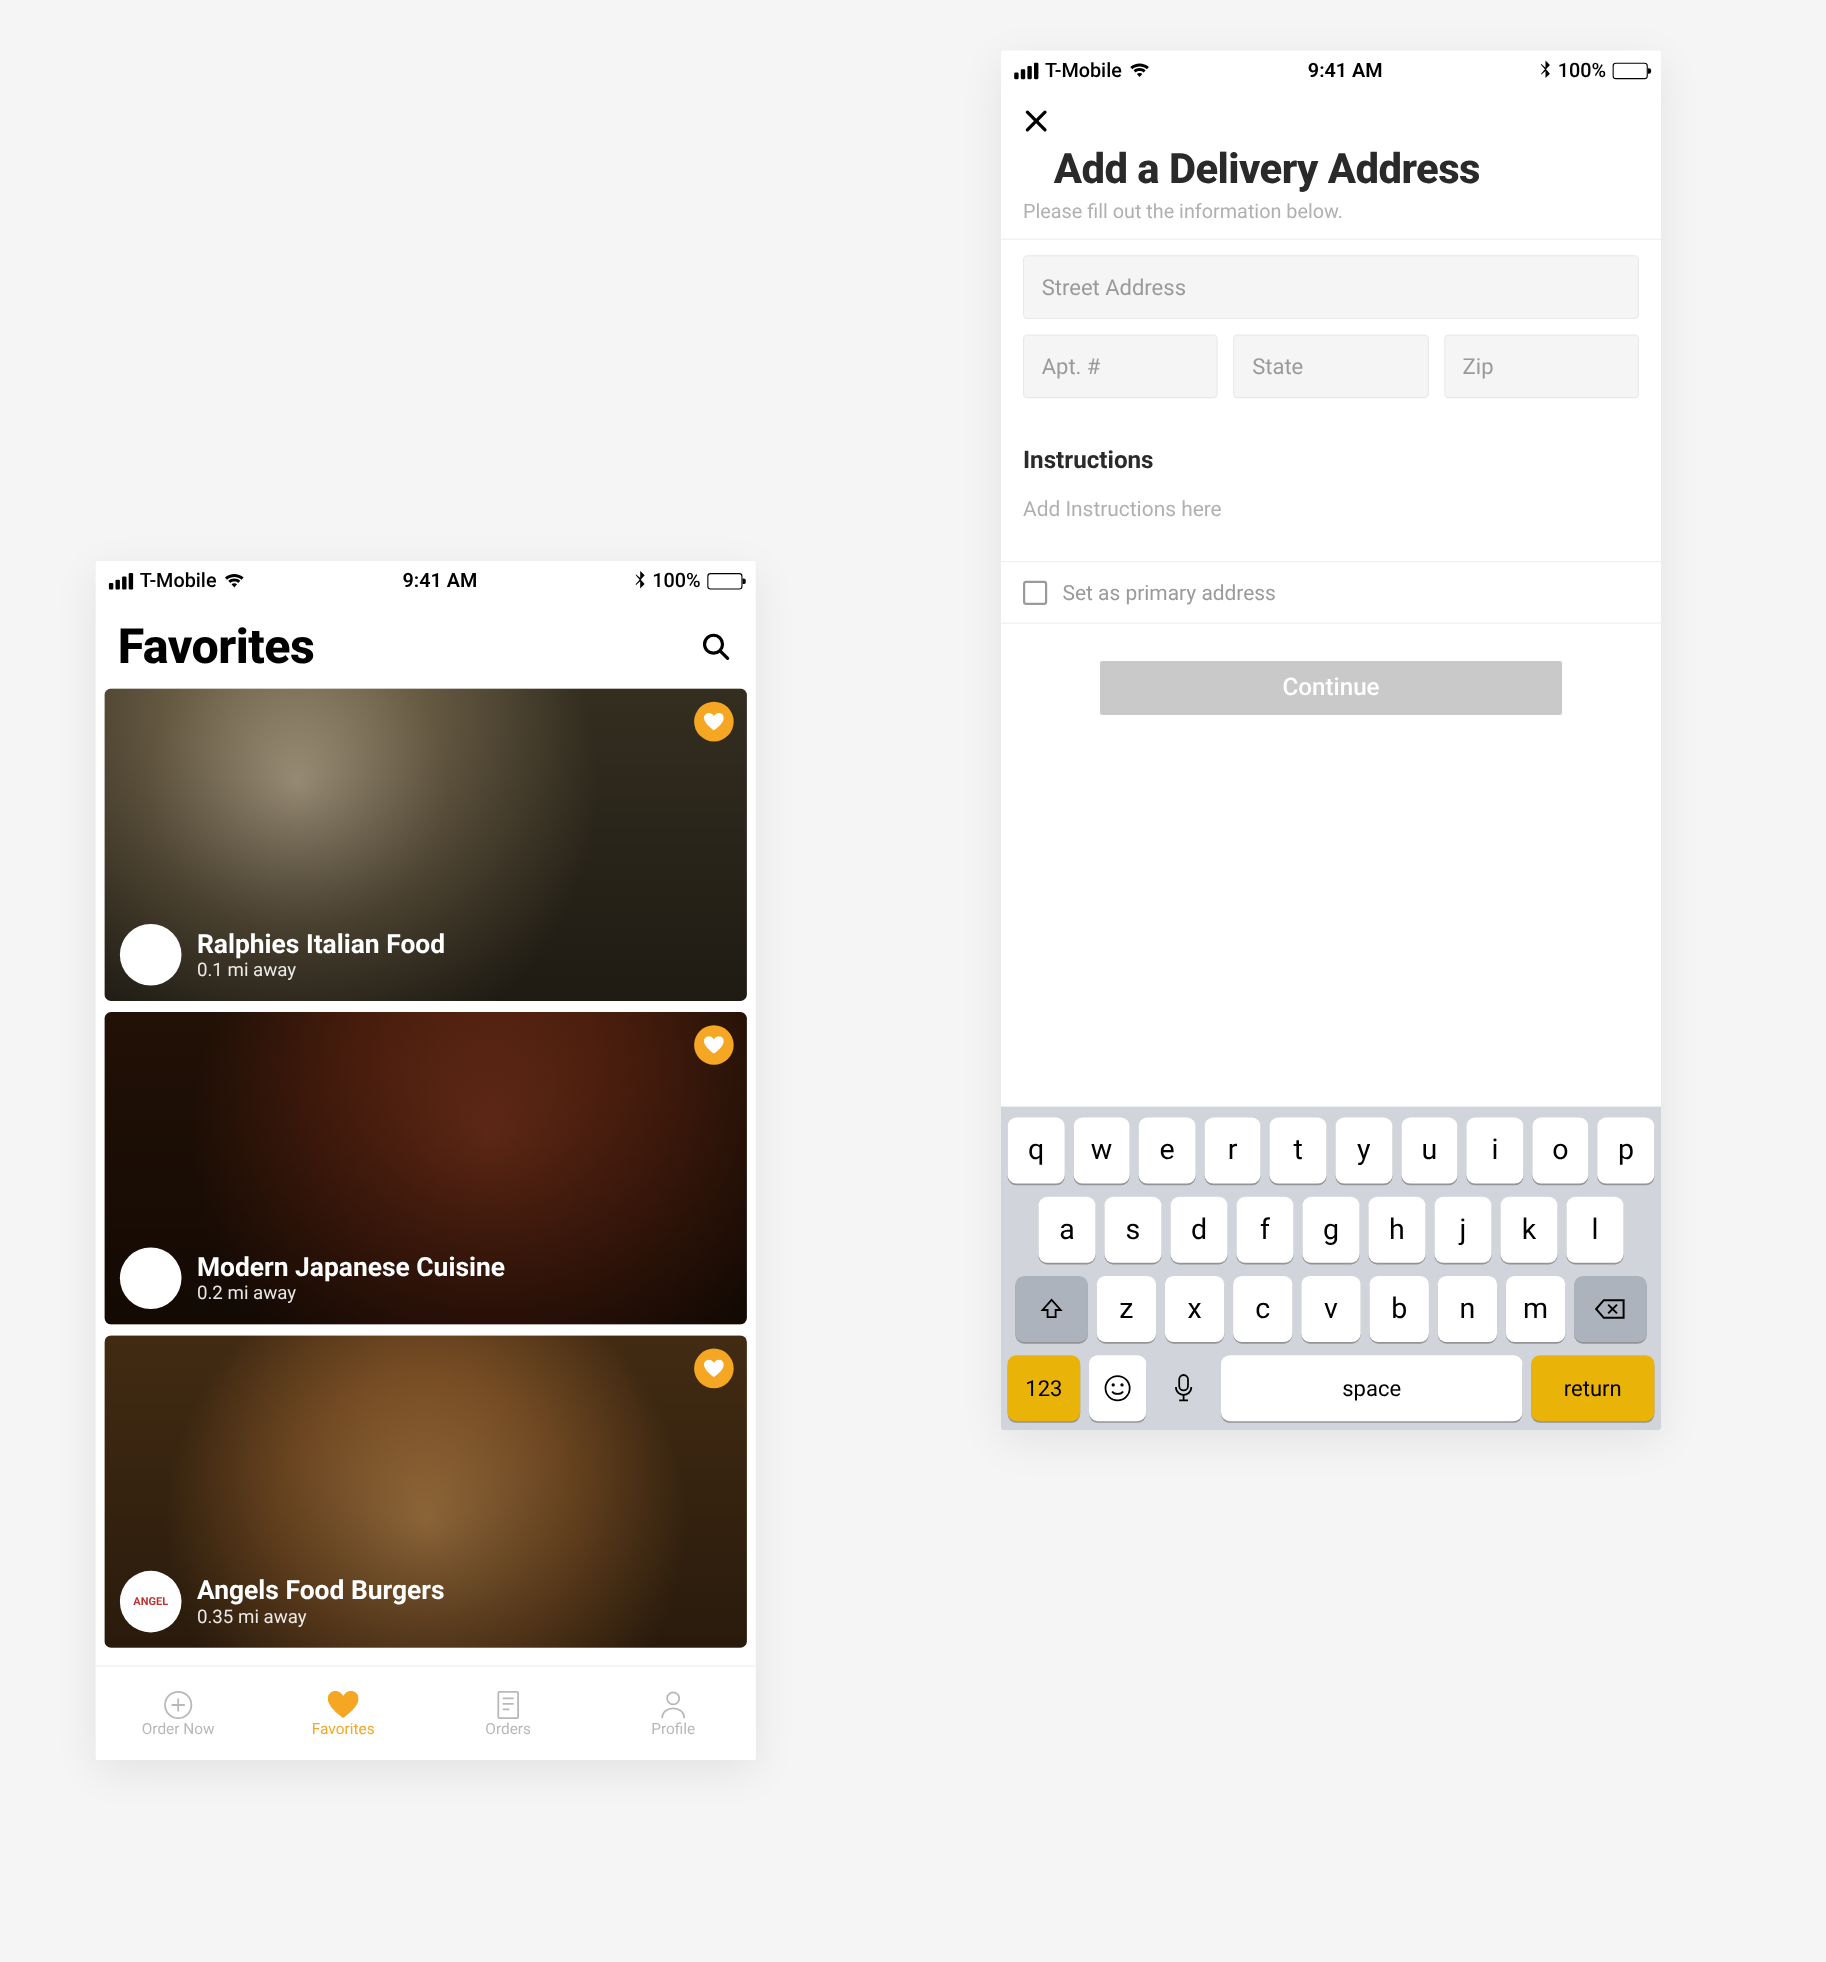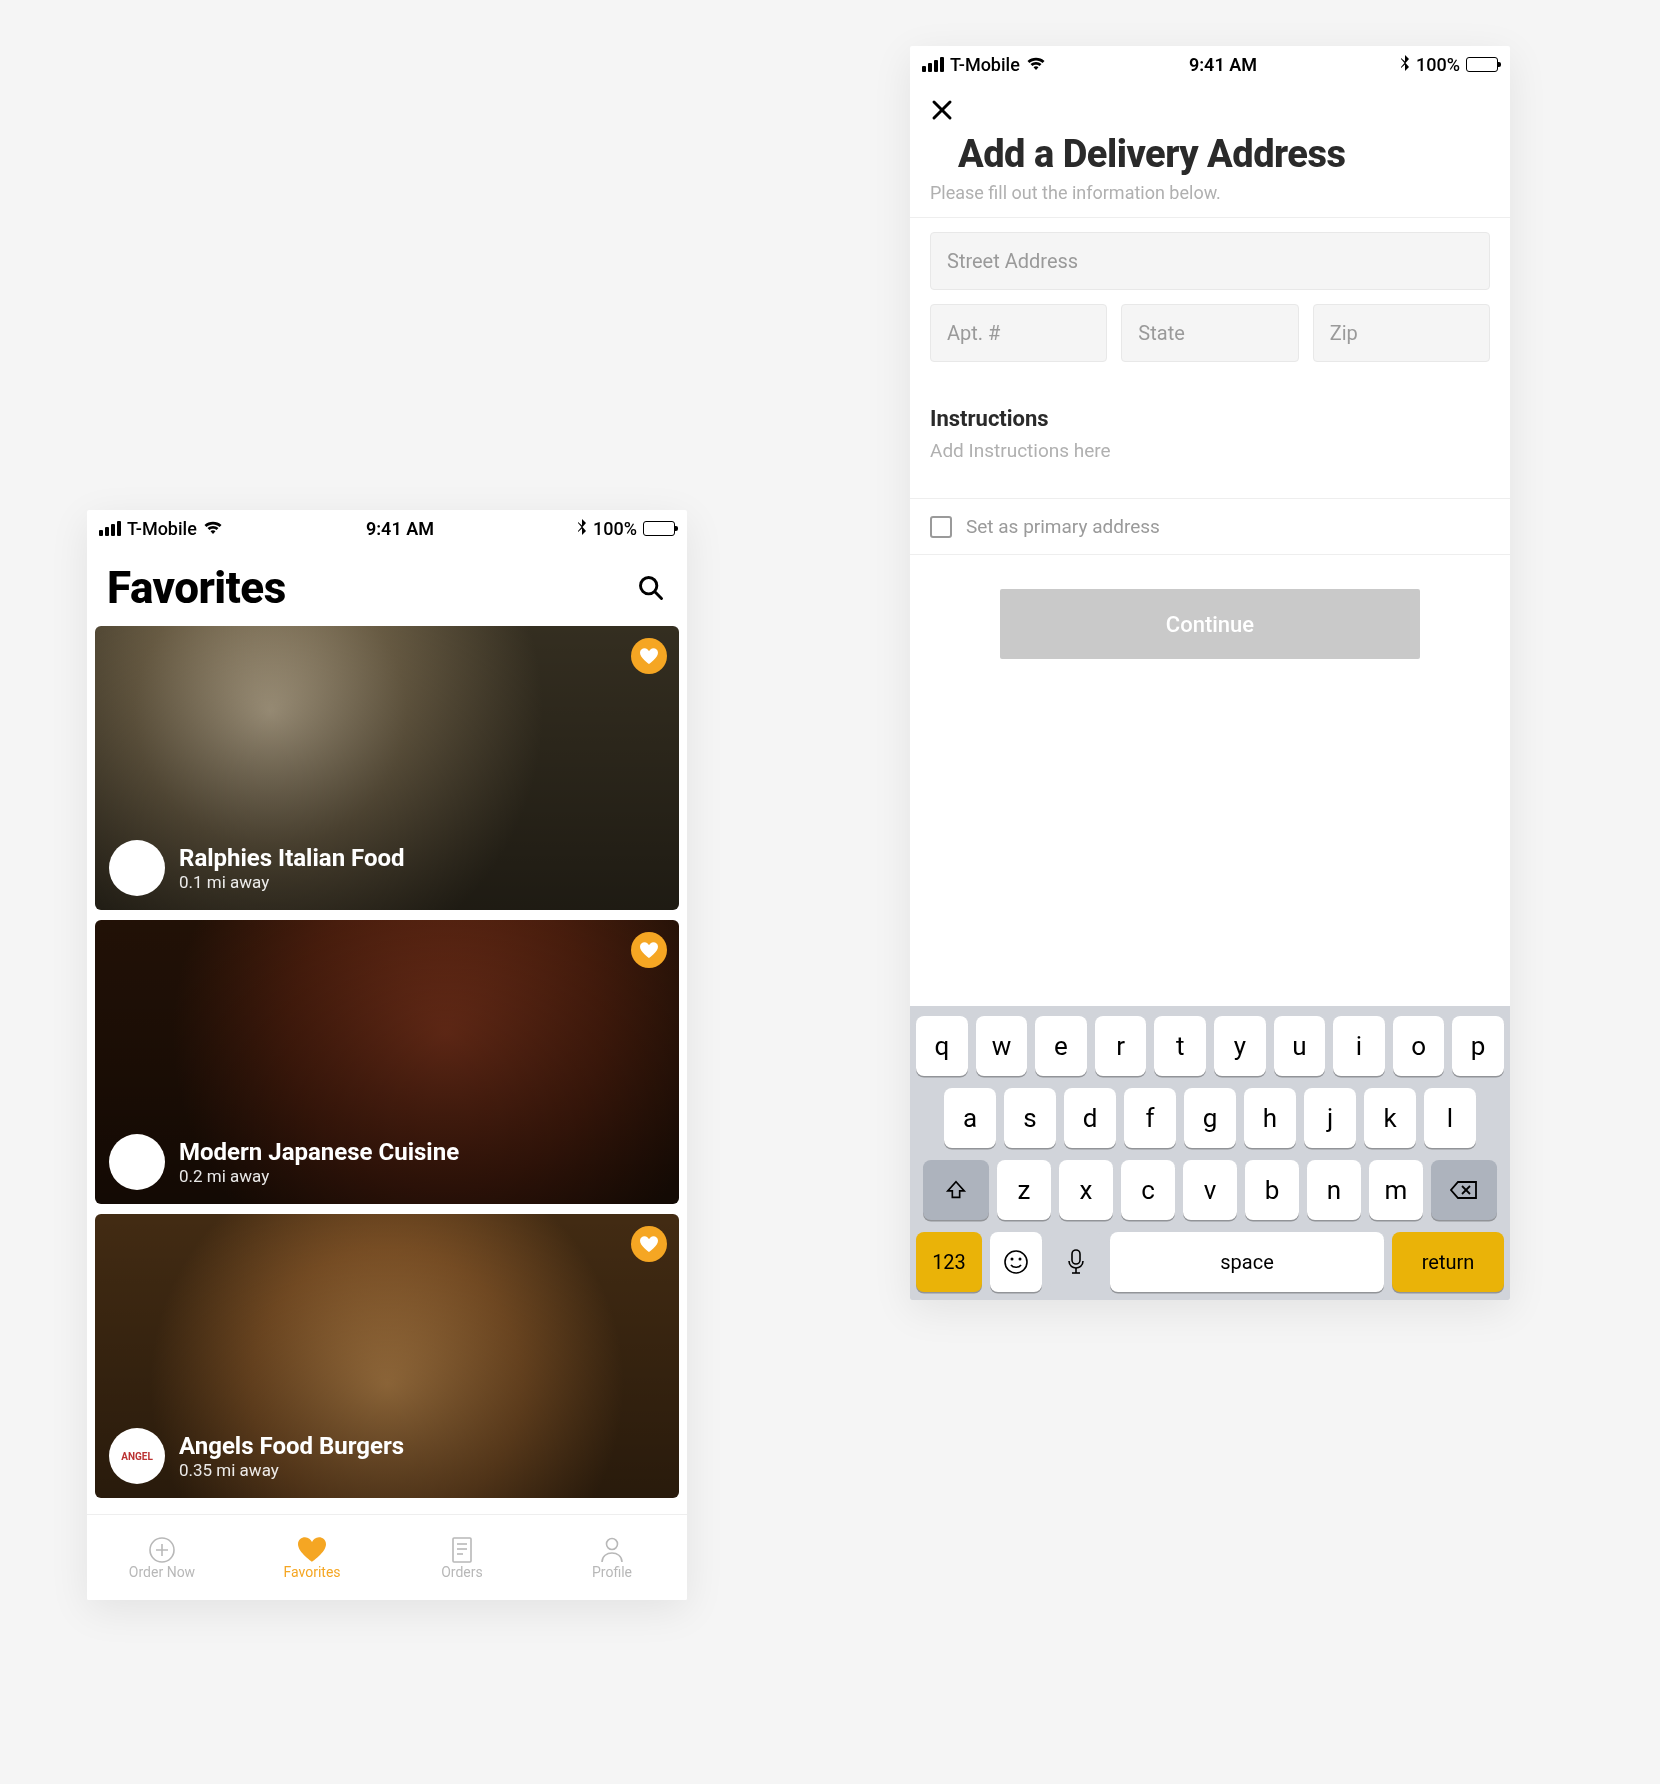--- a/index.html
+++ b/index.html
@@ -92,31 +92,31 @@
   .form { padding: 14px 20px; }
   .field {
     background:#f5f5f5; border:1px solid #e8e8e8; border-radius:4px;
     height:58px; display:flex; align-items:center; padding:0 16px; margin-bottom:14px;
     color:#9a9a9a; font-size:20px;
   }
   .row3 { display:flex; gap:14px; }
   .row3 .field { flex:1; margin-bottom:14px; }
 
   .instr-title { font-size:22px; font-weight:700; color:#2a2a2a; padding: 16px 20px 8px; }
-  .instr-ph { color:#b0b0b0; font-size:19px; padding: 0 20px 36px; }
+  .instr-ph { color:#b0b0b0; font-size:19px; padding: 0 20px 36px; margin-top: 12px; }
 
   .primary-row {
     display:flex; align-items:center; gap:14px; padding: 16px 20px;
     border-top:1px solid #eee; border-bottom:1px solid #eee;
     color:#9a9a9a; font-size:19px;
   }
   .chk { width:22px; height:22px; border:2px solid #9a9a9a; border-radius:3px; }
 
   .continue-btn {
-    margin: 34px auto 0; width: 420px; height:70px; background:#c9c9c9; color:#fff;
+    margin: 34px auto 0; width: 420px; height:49px; background:#c9c9c9; color:#fff;
     display:flex; align-items:center; justify-content:center; font-size:22px; font-weight:500; border-radius:2px;
   }
 
   
   .keyboard {
     position:absolute; bottom:0; left:0; right:0; background:#d1d4da; padding:10px 6px 8px;
   }
   .krow { display:flex; gap:8px; justify-content:center; margin-bottom:12px; }
   .key {
     background:#fff; border-radius:8px; height:60px; flex:1; max-width:54px;

